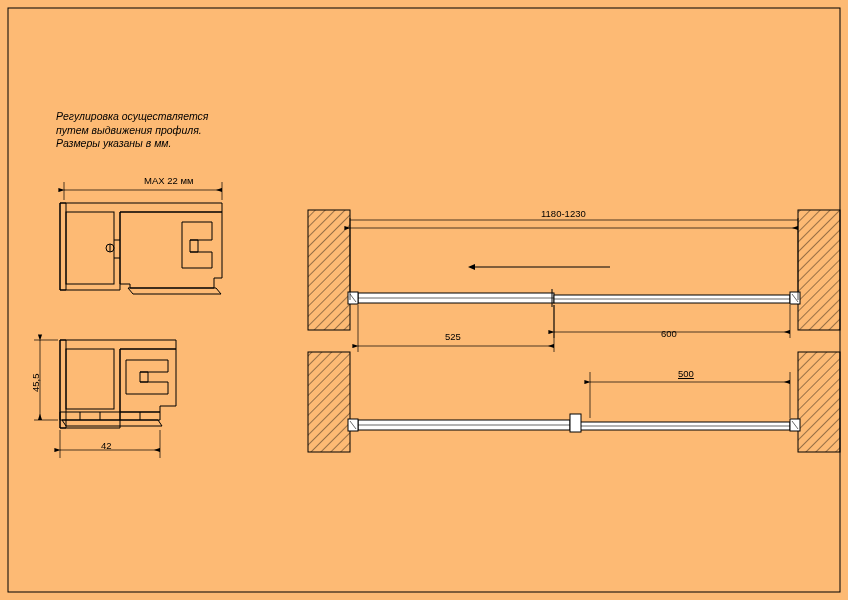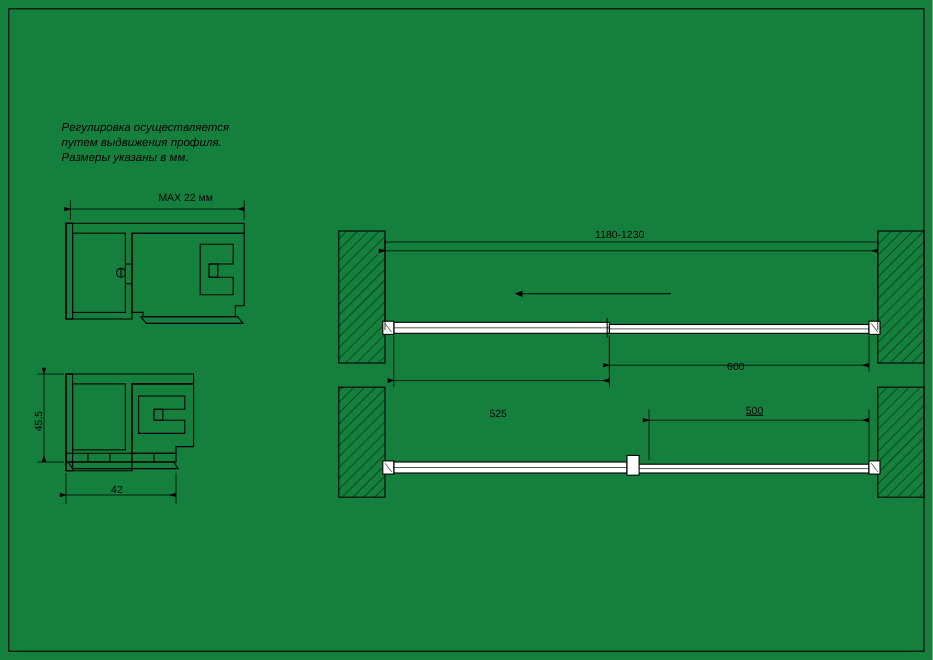--- a/index.html
+++ b/index.html
@@ -7,21 +7,21 @@
     padding: 0;
     background: #ffffff;
   }
   body {
     font-family: "Liberation Sans", sans-serif;
   }
   #sheet {
     position: relative;
     width: 848px;
     height: 600px;
-    background: #15803d;
+    background: #fdba74;
     overflow: hidden;
   }
   #sheet svg {
     position: absolute;
     left: 0;
     top: 0;
   }
   .note {
     position: absolute;
     left: 56px;
@@ -196,19 +196,19 @@
 Размеры указаны в мм.</div>
 
   <div class="dimlabel" style="left:144px; top:175px;">MAX 22 мм</div>
 
   <div class="dimlabel rot" style="left:30px; top:392px;">45,5</div>
 
   <div class="dimlabel" style="left:101px; top:440px;">42</div>
 
   <div class="dimlabel" style="left:541px; top:208px;">1180-1230</div>
 
-  <div class="dimlabel" style="left:445px; top:331px;margin-top:40px;">525</div>
+  <div class="dimlabel" style="left:445px; top:331px;">525</div>
 
   <div class="dimlabel" style="left:661px; top:328px;">600</div>
 
   <div class="dimlabel" style="left:678px; top:368px;text-decoration:underline;">500</div>
 
 </div>
 
 </body></html>

